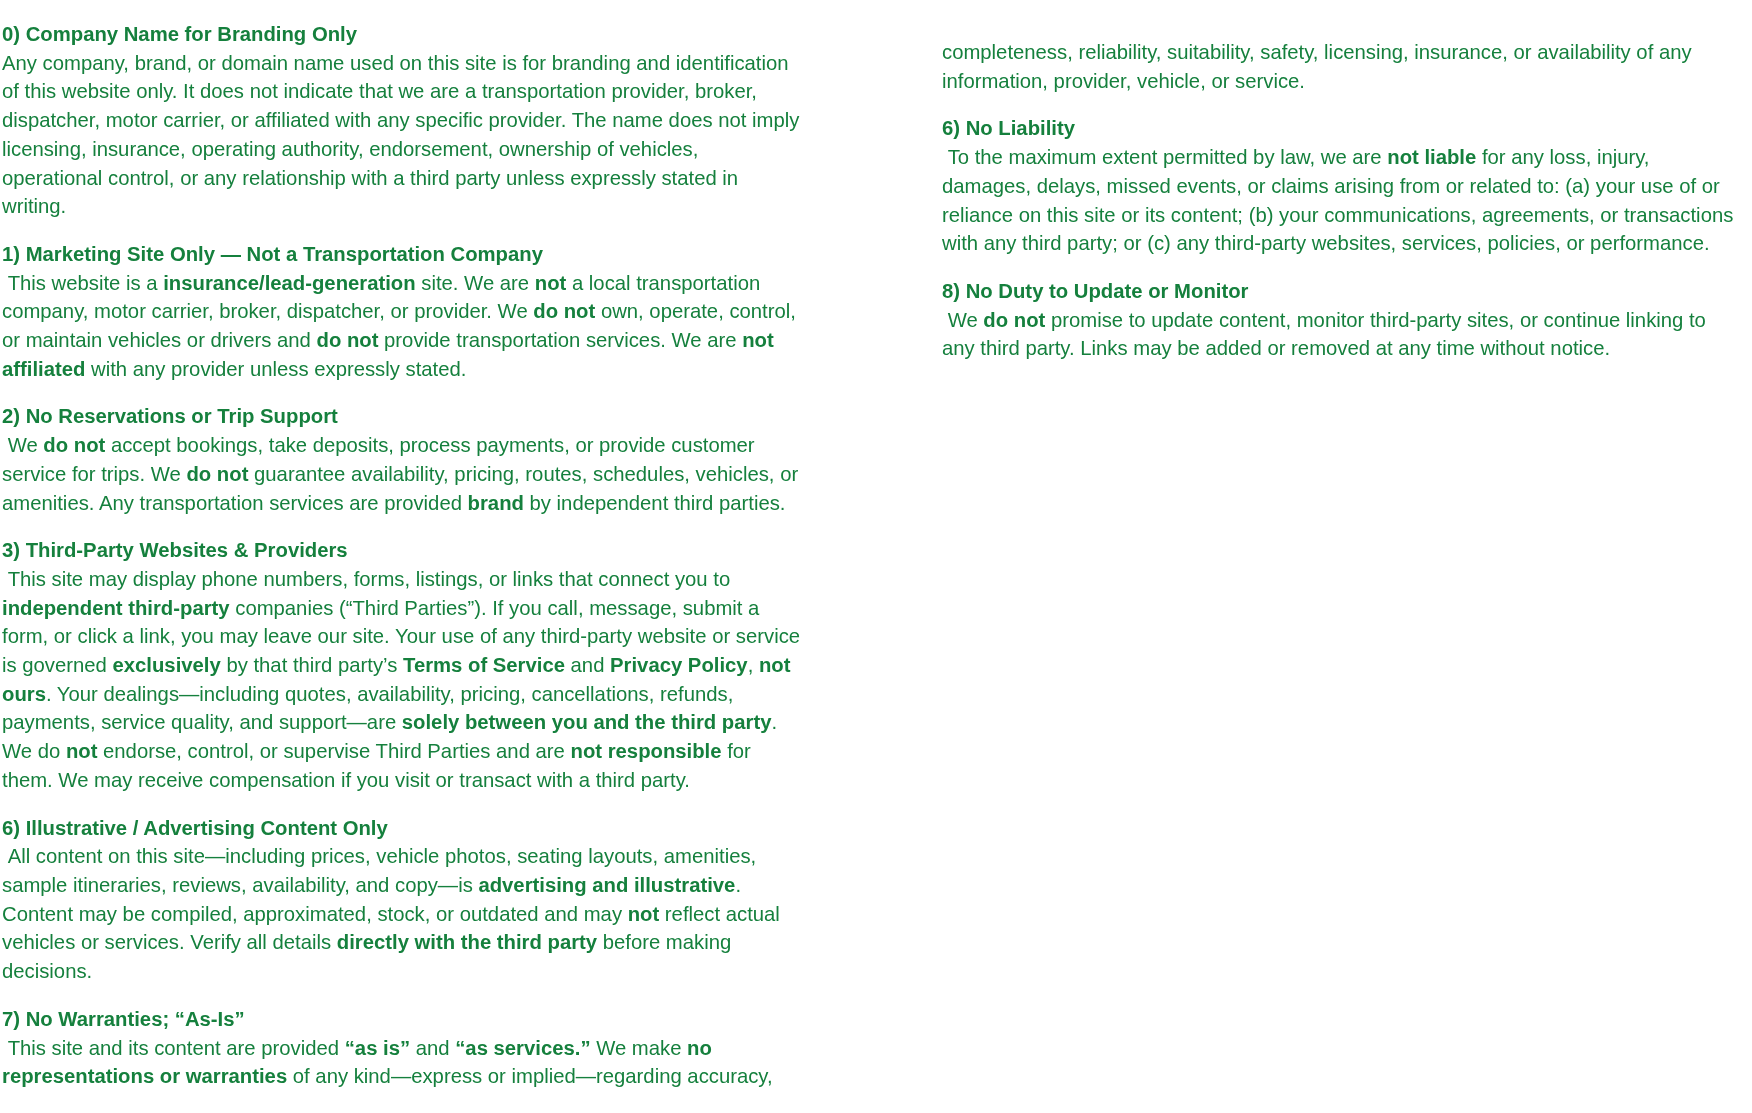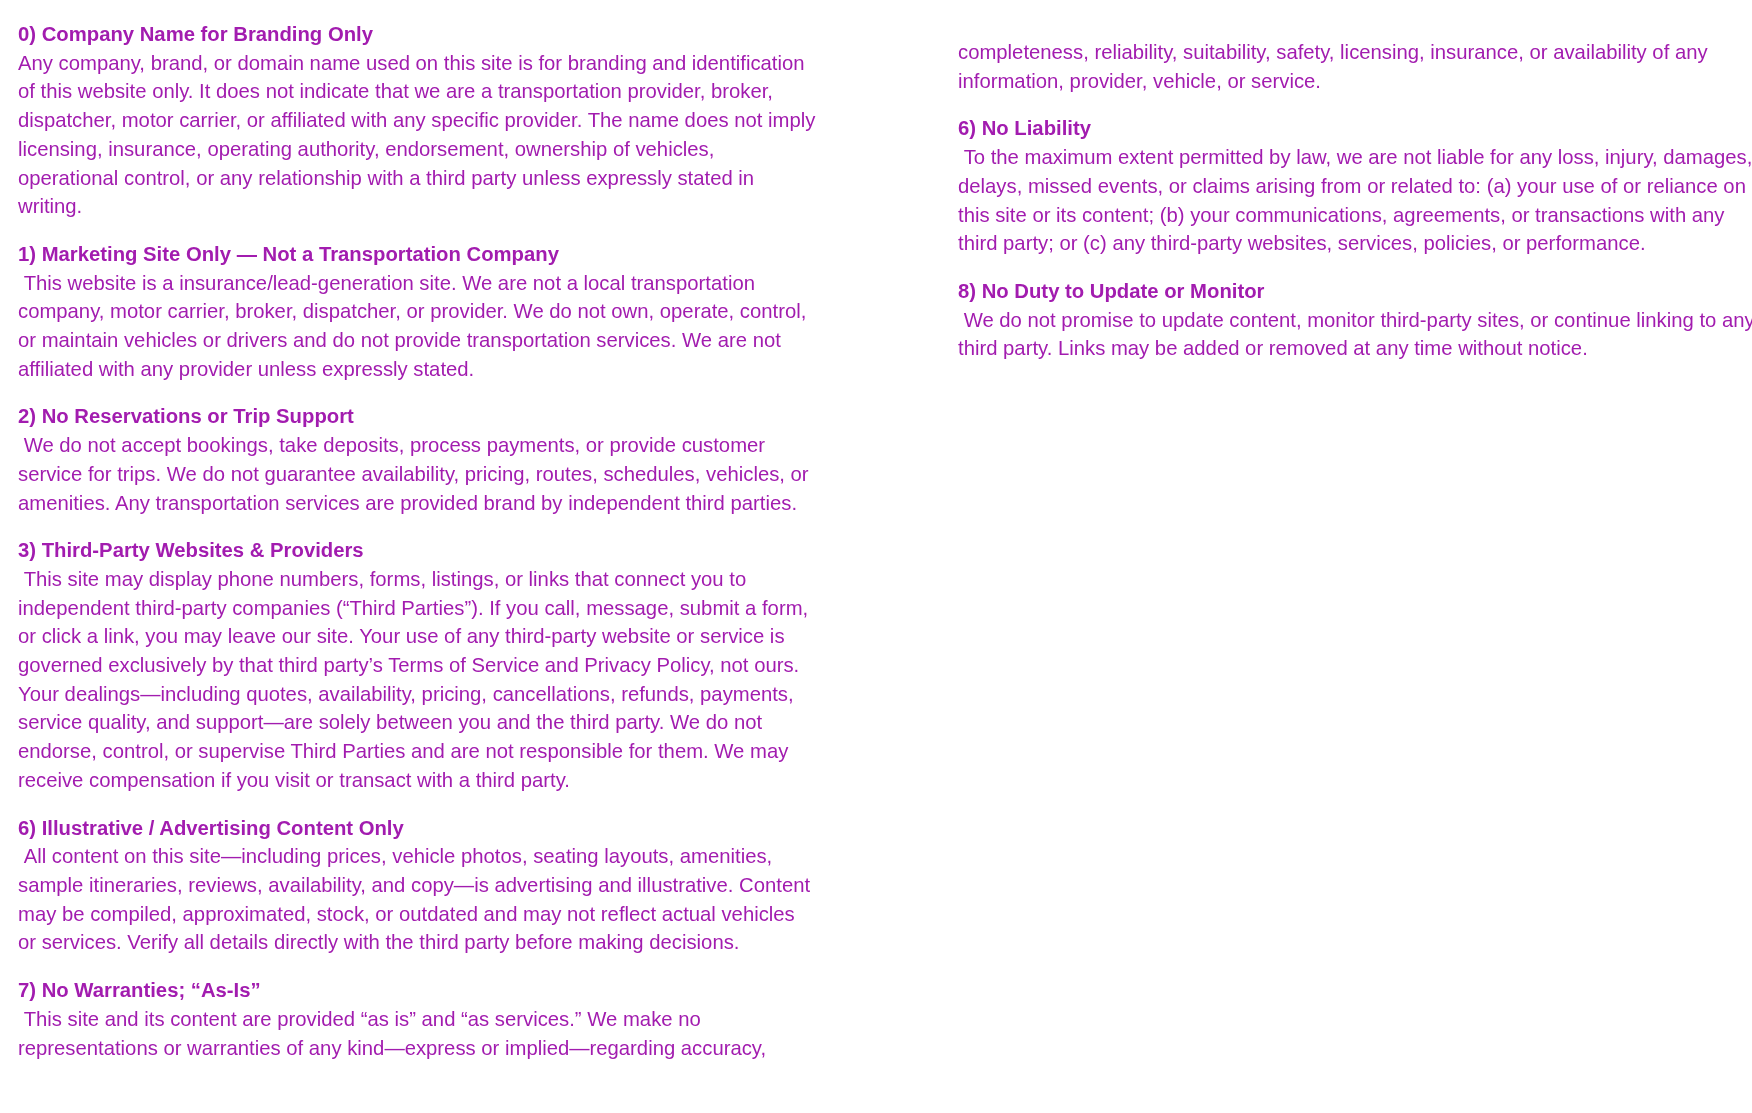--- a/index.html
+++ b/index.html
@@ -16,26 +16,26 @@
     display: flex;
     padding: 20px 10px 0 18px;
     overflow: hidden;
   }
   .column { flex: 0 0 800px; width: 800px; }
   .column.left  { margin-right: 124px; }
   .column.right { padding-top: 18px; margin-left: 16px; }
   .section { margin: 0 0 19px 0; }
   .section-heading { font-weight: bold; }
   .section-body { white-space: pre-wrap; }
-  .section-body b { font-weight: normal; }
+  .section-body b { font-weight: bold; }
 </style>
 </head>
 <body>
 
-<div class="page" style="background: rgb(255, 255, 255); color: #a21caf;">
+<div class="page" style="background: rgb(255, 255, 255); color: #15803d; justify-content: flex-end;">
   <div class="column left">
       <div class="section">
         <div class="section-heading">0) Company Name for Branding Only</div>
         <div class="section-body">Any company, brand, or domain name used on this site is for branding and identification of this website only. It does not indicate that we are a transportation provider, broker, dispatcher, motor carrier, or affiliated with any specific provider. The name does not imply licensing, insurance, operating authority, endorsement, ownership of vehicles, operational control, or any relationship with a third party unless expressly stated in writing.</div>
       </div>
       <div class="section">
         <div class="section-heading">1) Marketing Site Only — Not a Transportation Company</div>
         <div class="section-body"> This website is a <b>insurance/lead-generation</b> site. We are <b>not</b> a local transportation company, motor carrier, broker, dispatcher, or provider. We <b>do not</b> own, operate, control, or maintain vehicles or drivers and <b>do not</b> provide transportation services. We are <b>not affiliated</b> with any provider unless expressly stated.</div>
       </div>
       <div class="section">

